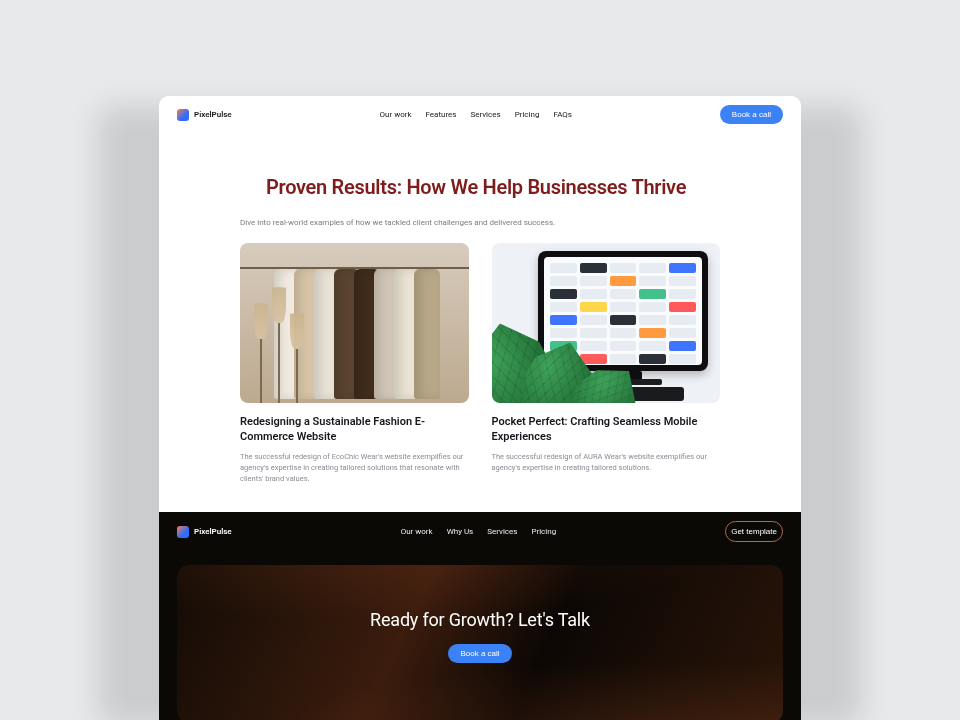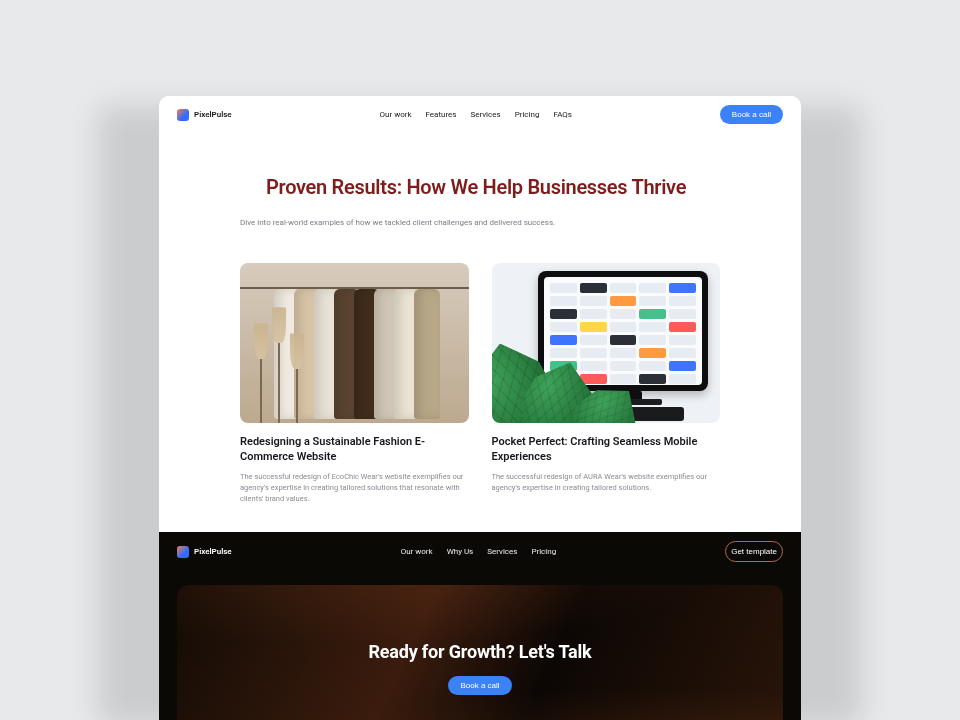--- a/index.html
+++ b/index.html
@@ -79,21 +79,21 @@
     font-size: 8px;
     color: #7a7c85;
     margin-top: 19px;
   }
 
   
   .grid {
     display: grid;
     grid-template-columns: 1fr 1fr;
     gap: 23px;
-    margin-top: 36px;
+    margin-top: 16px;
   }
   .case-card { display: flex; flex-direction: column; }
   .thumb {
     width: 100%;
     height: 160px;
     border-radius: 8px;
     overflow: hidden;
     position: relative;
   }
   .case-title {
@@ -213,23 +213,22 @@
       radial-gradient(120% 90% at 80% 110%, rgba(255,120,60,.14) 0%, rgba(0,0,0,0) 55%),
       linear-gradient(115deg, #130b05 0%, #3b1c0d 38%, #0c0704 60%, #2a1509 100%);
     flex:1;
     display:flex;
     flex-direction:column;
     align-items:center;
     padding:44px 20px 60px;
   }
   .hero-dark h2 {
     font-size:18px;
-    font-weight:700;
+    font-weight:400;
     letter-spacing:-.2px;
-    margin-top:12px;
   }
   .hero-dark .cta { margin-top:14px; }
 </style>
 </head>
 <body>
 
 <div class="card-shadow"></div>
 
 <div class="window">
 

